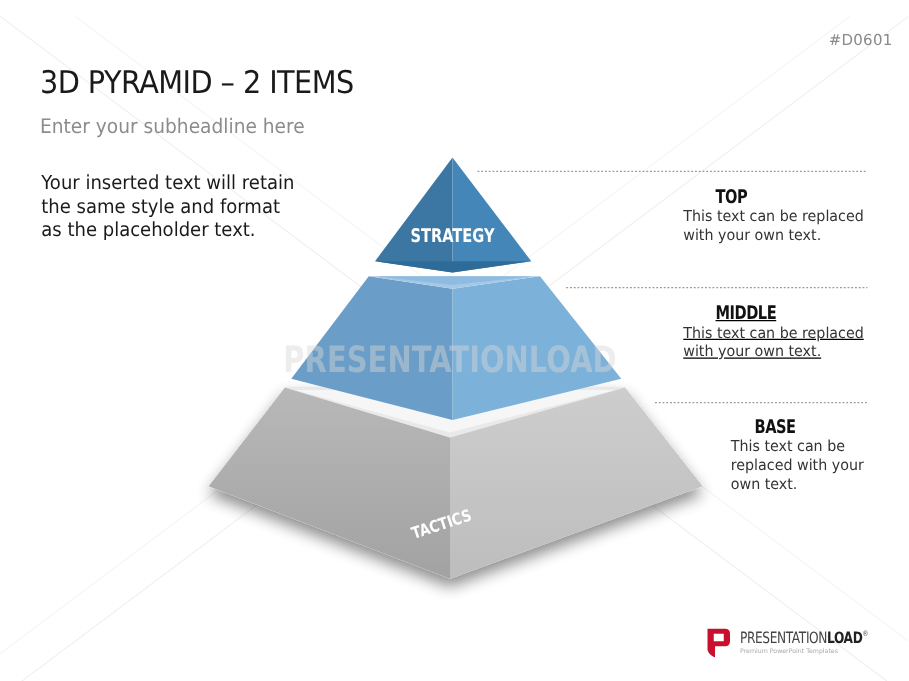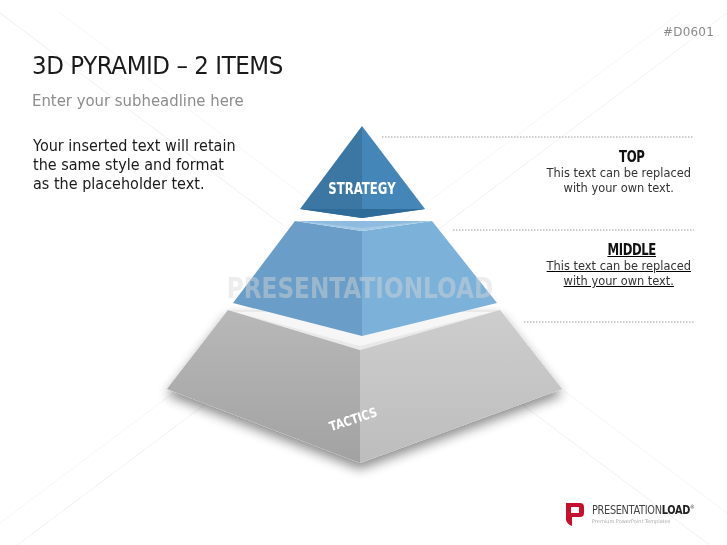--- a/index.html
+++ b/index.html
@@ -5,21 +5,21 @@
   html, body { margin:0; padding:0; background:#ffffff; }
   body { width:727px; height:545px; position:relative; overflow:hidden; font-family:"Liberation Sans", sans-serif; }
   .slide { position:absolute; left:0; top:0; width:724px; height:545px; background:#ffffff;margin-top:13px; }
   .bg-lines { position:absolute; left:0; top:0; }
   .code { position:absolute; right:10px; top:12px; font-size:12px; color:#8a8a8a; font-family:"DejaVu Sans", sans-serif; letter-spacing:0.2px; }
   .title { position:absolute; left:32px; top:38px; font-size:25px; color:#1a1a1a; font-family:"DejaVu Sans", sans-serif; font-weight:normal; letter-spacing:-0.5px; transform:scaleX(0.92); transform-origin:left center; white-space:nowrap; }
   .subtitle { position:absolute; left:32px; top:78px; font-size:16px; color:#8c8c8c; font-family:"DejaVu Sans", sans-serif; transform:scaleX(0.93); transform-origin:left center; white-space:nowrap; }
   .body-text { position:absolute; left:33px; top:124px; width:240px; font-size:15.5px; line-height:19px; color:#1a1a1a; font-family:"DejaVu Sans", sans-serif; transform:scaleX(0.93); transform-origin:left top; }
   .body-text span { display:block; white-space:nowrap; }
   .pyramid { position:absolute; left:0; top:0; }
-  .label { position:absolute; right:33px; text-align:center; }
+  .label { position:absolute; right:33px; text-align:left; }
   .label .head { font-family:"DejaVu Sans", sans-serif; font-weight:bold; font-size:15px; color:#111; letter-spacing:-0.5px; transform:scaleX(0.78); transform-origin:right center; display:block; line-height:17px; }
   .label .desc { font-family:"DejaVu Sans", sans-serif; font-size:12px; color:#333; line-height:15px; transform:scaleX(0.95); transform-origin:right top; display:block; }
   .label .desc span { display:block; white-space:nowrap; }
   .logo { position:absolute; left:565px; top:489px; }
   .logo-text { position:absolute; left:592px; top:489px; font-family:"DejaVu Sans", sans-serif; font-size:12.5px; color:#444; letter-spacing:-0.4px; transform:scaleX(0.78); transform-origin:left center; white-space:nowrap; }
   .logo-text b { color:#222; }
   .logo-sub { position:absolute; left:592px; top:505px; font-family:"DejaVu Sans", sans-serif; font-size:5px; color:#aaa; white-space:nowrap; }
 </style>
 </head>
 <body>
@@ -107,20 +107,28 @@
   </div>
 
   <div class="label" style="top:229px;text-decoration:underline;">
     <span class="head">MIDDLE</span>
     <span class="desc">
       <span>This text can be replaced</span>
       <span>with your own text.</span>
     </span>
   </div>
 
+  <div class="label" style="top:320px;">
+    <span class="head">BASE</span>
+    <span class="desc">
+      <span>This text can be</span>
+      <span>replaced with your</span>
+      <span>own text.</span>
+    </span>
+  </div>
 
   <svg class="logo" width="20" height="26">
     <path d="M1,1 L15,1 Q19,1 19,5 L19,11 Q19,15 15,15 L7,15 L7,24 Q2,22 1,18 Z" fill="#c8102e"></path>
     <rect x="6" y="5" width="8" height="6" fill="#ffffff"></rect>
   </svg>
   <div class="logo-text">
     <span>PRESENTATION</span><b>LOAD</b><sup style="font-size:6px;">®</sup>
   </div>
   <div class="logo-sub">Premium PowerPoint Templates</div>
 

